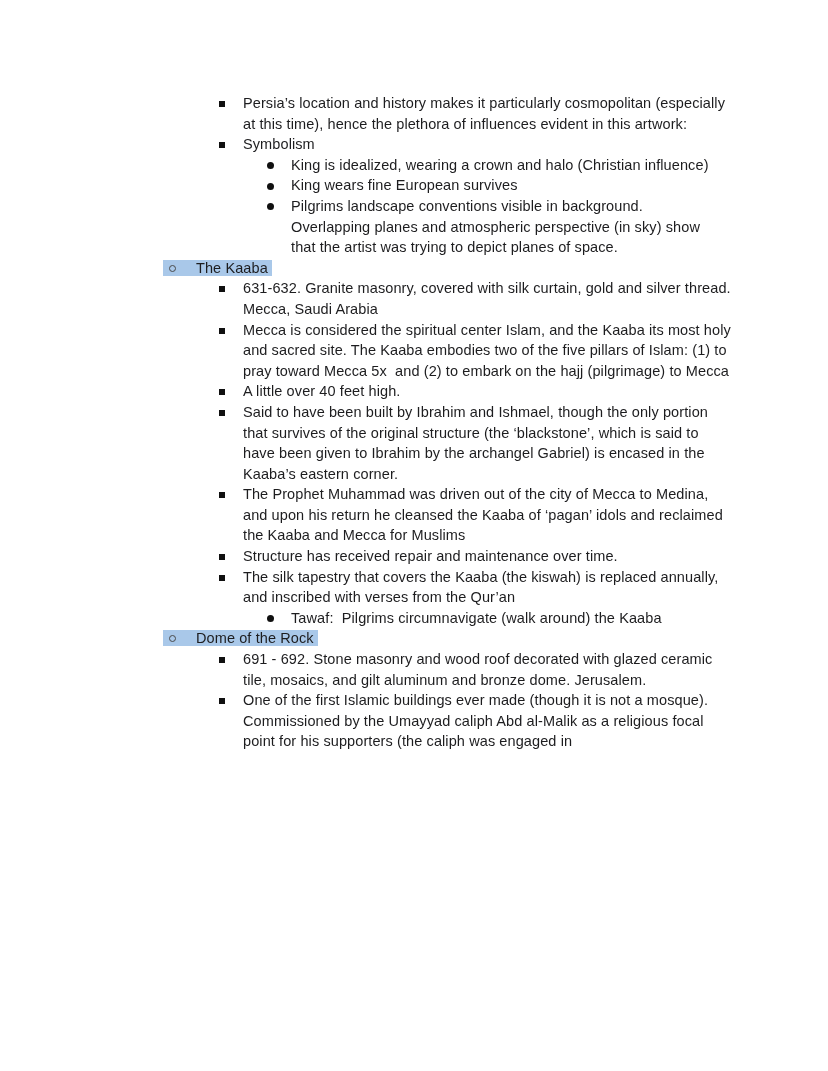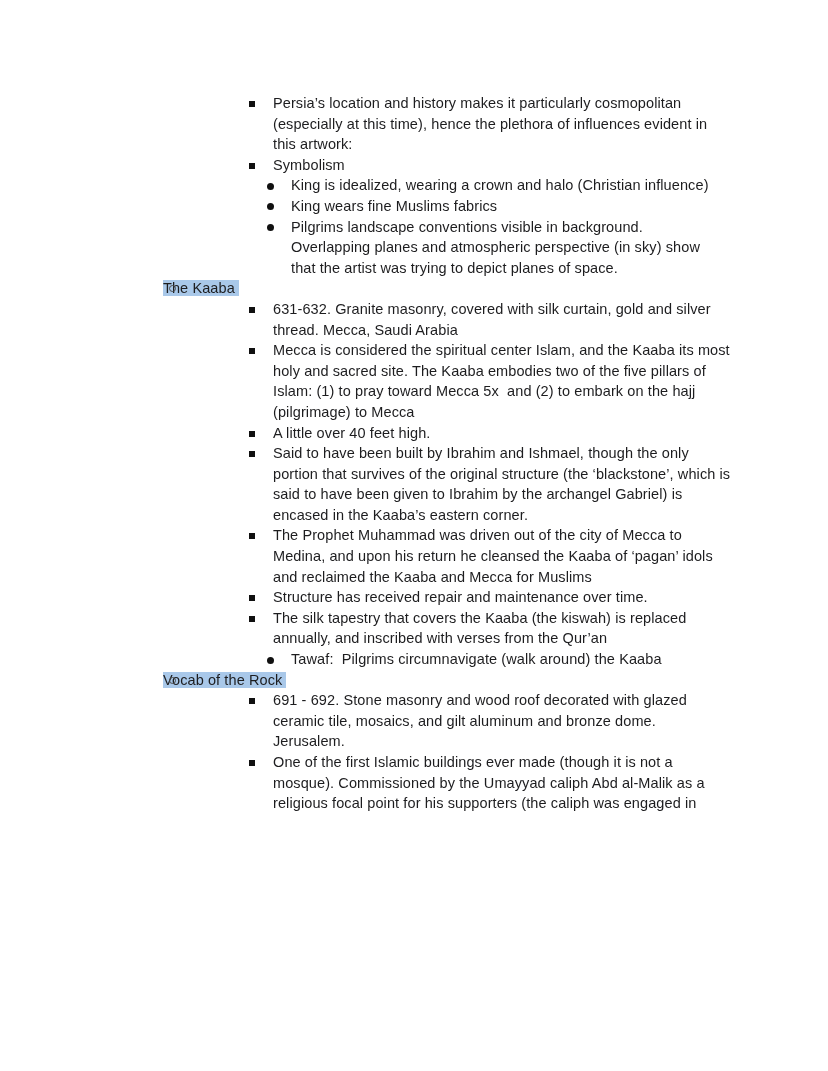--- a/index.html
+++ b/index.html
@@ -17,52 +17,53 @@
   }
   .li{
     position:relative;
     font-size:14.5px;
     line-height:20.6px;
     letter-spacing:0.1px;
   }
   .li .content{white-space:pre-wrap;}
   
   .lvl1{padding-left:196px;padding-right:96px;}
-  .lvl2{padding-left:243px;padding-right:97px;margin-left:30px;}
+  .lvl2{padding-left:243px;padding-right:97px;}
   .lvl3{padding-left:291px;padding-right:116px;}
   
   .bullet{position:absolute;display:block;}
   .b-circle{left:169px;top:7px;width:7px;height:7px;border:1.4px solid #4a4a4a;border-radius:50%;background:transparent;box-sizing:border-box;}
   .b-square{left:219px;top:8px;width:6px;height:6px;background:#101010;}
   .b-disc{left:267px;top:7.5px;width:7px;height:7px;border-radius:50%;background:#101010;}
   
   .hl-row .content{
     background:var(--hl,#a9c8e9);
     margin-left:-33px;
+    padding-left:33px;
     padding-right:4px;
     box-decoration-break:clone;
   }
   b{font-weight:400;}
 </style>
 </head>
 <body>
 
 <div class="page">
   <div class="doc" id="doc">
       <div class="li lvl2"><span class="bullet b-square"></span><span class="content"><span>Persia’s location and history makes it particularly cosmopolitan (especially at this time), hence the plethora of influences evident in this artwork:</span></span></div>
       <div class="li lvl2"><span class="bullet b-square"></span><span class="content"><b>Symbolism</b></span></div>
       <div class="li lvl3"><span class="bullet b-disc"></span><span class="content"><b>King is idealized, wearing a crown and halo (Christian influence)</b></span></div>
-      <div class="li lvl3"><span class="bullet b-disc"></span><span class="content"><span>King wears fine </span><b>Muslims fabrics</b></span></div>
+      <div class="li lvl3"><span class="bullet b-disc"></span><span class="content"><span>King wears fine </span><b>European survives</b></span></div>
       <div class="li lvl3"><span class="bullet b-disc"></span><span class="content"><span>Pilgrims landscape </span><b>conventions visible in background. Overlapping planes and atmospheric perspective</b><span> (in sky) show that the artist was trying to depict planes of space.</span></span></div>
       <div class="li lvl1 hl-row"><span class="bullet b-circle"></span><span class="content"><span>The Kaaba</span></span></div>
       <div class="li lvl2"><span class="bullet b-square"></span><span class="content"><span>631-632. Granite masonry, covered with silk curtain, gold and silver thread. Mecca, Saudi Arabia</span></span></div>
       <div class="li lvl2"><span class="bullet b-square"></span><span class="content"><span>Mecca is considered the spiritual center Islam, and the Kaaba its most holy and sacred site. The Kaaba embodies two of the five pillars of Islam: (1) to pray toward Mecca 5x  and (2) to embark on the hajj (pilgrimage) to Mecca</span></span></div>
       <div class="li lvl2"><span class="bullet b-square"></span><span class="content"><span>A little over 40 feet high.</span></span></div>
       <div class="li lvl2"><span class="bullet b-square"></span><span class="content"><span>Said to have been built by Ibrahim and Ishmael, though the only portion that survives of the original structure (the ‘blackstone’, which is said to have been given to Ibrahim by the archangel Gabriel) is encased in the Kaaba’s eastern corner.</span></span></div>
       <div class="li lvl2"><span class="bullet b-square"></span><span class="content"><span>The Prophet Muhammad was driven out of the city of Mecca to Medina, and upon his return he cleansed the Kaaba of ‘pagan’ idols and reclaimed the Kaaba and Mecca for Muslims</span></span></div>
       <div class="li lvl2"><span class="bullet b-square"></span><span class="content"><span>Structure has received repair and maintenance over time.</span></span></div>
       <div class="li lvl2"><span class="bullet b-square"></span><span class="content"><span>The silk tapestry that covers the Kaaba (the kiswah) is replaced annually, and inscribed with verses from the Qur’an</span></span></div>
       <div class="li lvl3"><span class="bullet b-disc"></span><span class="content"><b>Tawaf:</b><span>  Pilgrims circumnavigate (walk around) the Kaaba</span></span></div>
-      <div class="li lvl1 hl-row"><span class="bullet b-circle"></span><span class="content"><span>Vocab of the Rock</span></span></div>
+      <div class="li lvl1 hl-row"><span class="bullet b-circle"></span><span class="content"><span>Dome of the Rock</span></span></div>
       <div class="li lvl2"><span class="bullet b-square"></span><span class="content"><span>691 - 692. Stone masonry and wood roof decorated with glazed ceramic tile, mosaics, and gilt aluminum and bronze dome. Jerusalem.</span></span></div>
       <div class="li lvl2"><span class="bullet b-square"></span><span class="content"><span>One of the first Islamic buildings ever made (though it is not a mosque). Commissioned by the Umayyad caliph Abd al-Malik as a religious focal point for his supporters (the caliph was engaged in</span></span></div>
     </div>
 </div>
 
 </body></html>

